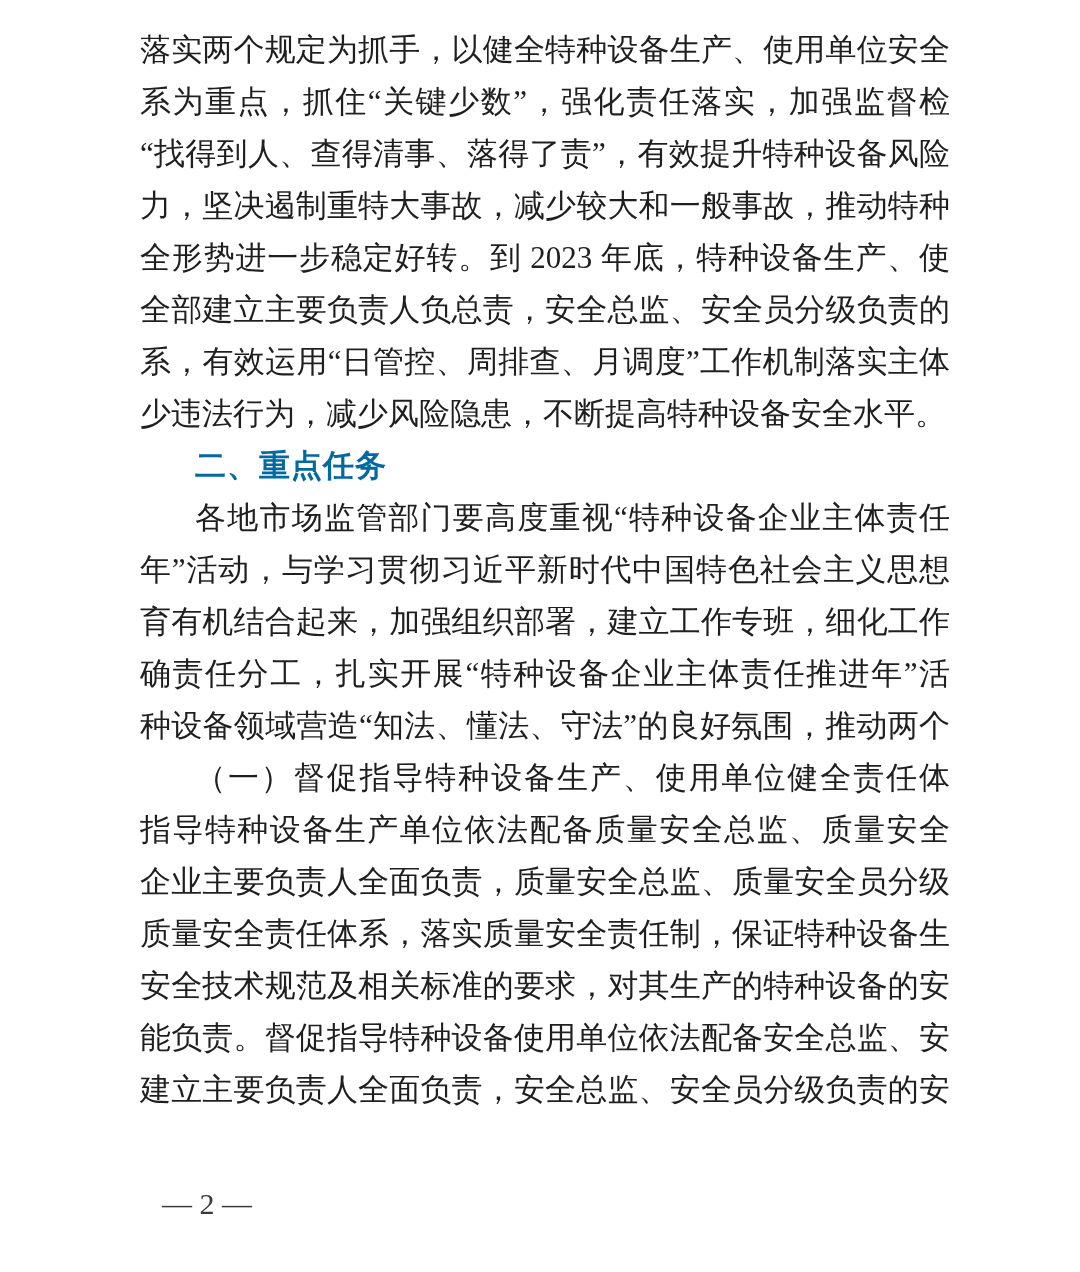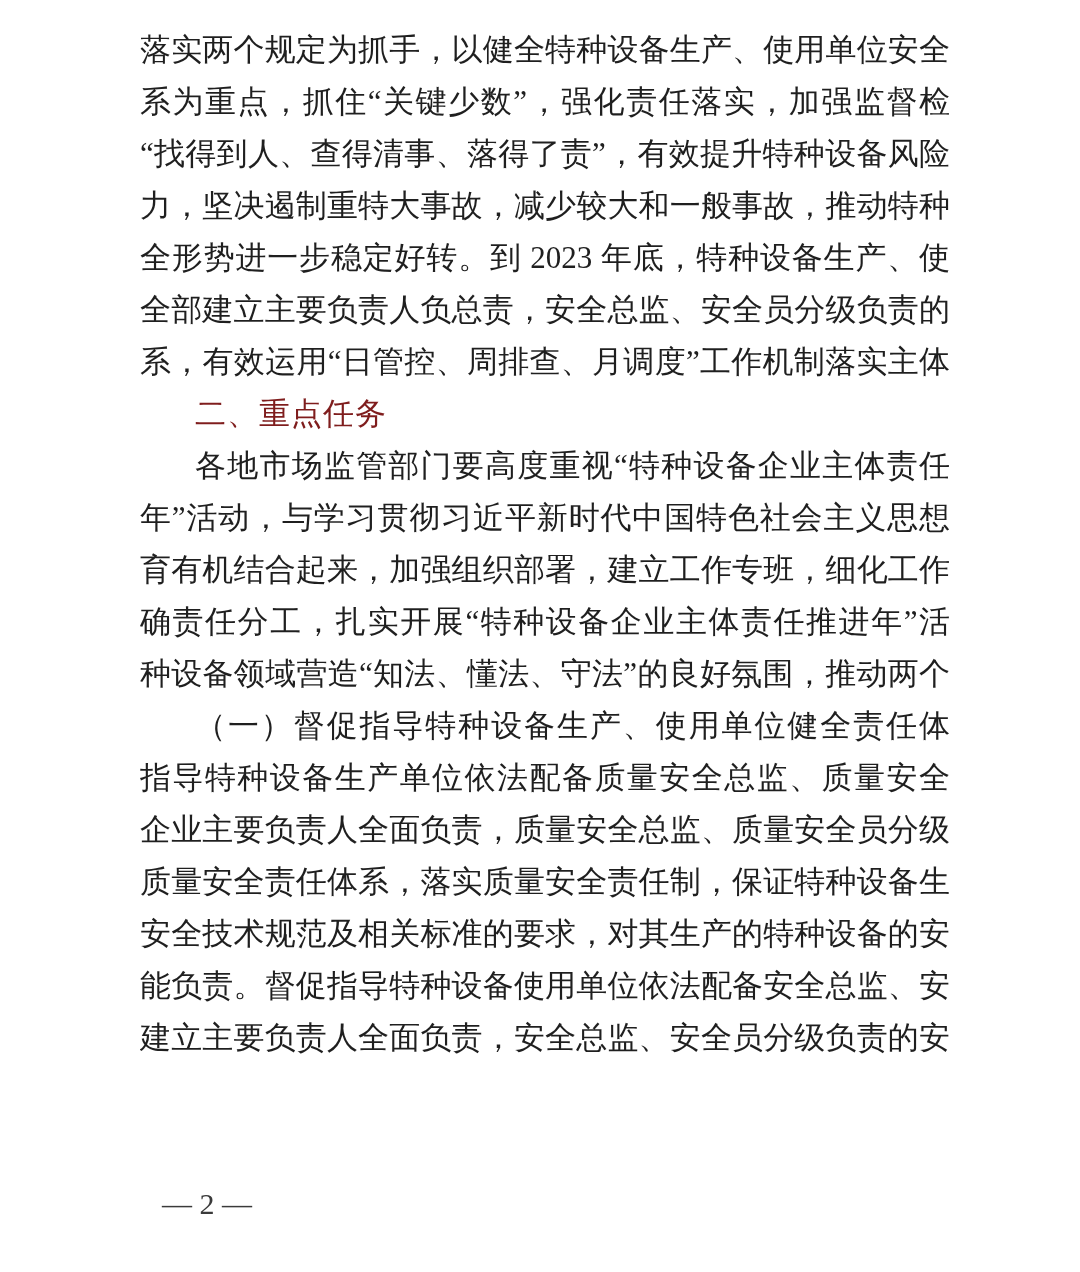--- a/index.html
+++ b/index.html
@@ -34,22 +34,22 @@
   .line.j {
     text-align-last: justify;
     -moz-text-align-last: justify;
     text-justify: inter-character;
   }
   .line.indent {
     text-indent: 55px;
   }
   .line.heading {
     font-family: "Liberation Sans", "DejaVu Sans", sans-serif;
-    font-weight: 400;
-    color: #7f1d1d;
+    font-weight: 700;
+    color: #0369a1;
     letter-spacing: 1px;
   }
   .footer {
     position: absolute;
     left: 162px;
     top: 1186px;
     font-size: 30px;
     line-height: 36px;
     color: #3a3a3a;
     font-family: "Liberation Serif", "DejaVu Serif", serif;
@@ -60,20 +60,21 @@
 
 <div class="page">
   <div class="content">
     <div class="line j">落实两个规定为抓手，以健全特种设备生产、使用单位安全责任体</div>
     <div class="line j">系为重点，抓住“关键少数”，强化责任落实，加强监督检查，确保</div>
     <div class="line j">“找得到人、查得清事、落得了责”，有效提升特种设备风险防控能</div>
     <div class="line j">力，坚决遏制重特大事故，减少较大和一般事故，推动特种设备安</div>
     <div class="line j">全形势进一步稳定好转。到 2023 年底，特种设备生产、使用单位</div>
     <div class="line j">全部建立主要负责人负总责，安全总监、安全员分级负责的责任体</div>
     <div class="line j">系，有效运用“日管控、周排查、月调度”工作机制落实主体责任，减</div>
+    <div class="line">少违法行为，减少风险隐患，不断提高特种设备安全水平。</div>
     <div class="line heading indent">二、重点任务</div>
     <div class="line j indent">各地市场监管部门要高度重视“特种设备企业主体责任推进</div>
     <div class="line j">年”活动，与学习贯彻习近平新时代中国特色社会主义思想主题教</div>
     <div class="line j">育有机结合起来，加强组织部署，建立工作专班，细化工作方案，明</div>
     <div class="line j">确责任分工，扎实开展“特种设备企业主体责任推进年”活动，在特</div>
     <div class="line j">种设备领域营造“知法、懂法、守法”的良好氛围，推动两个规定落</div>
     <div class="line j indent">（一）督促指导特种设备生产、使用单位健全责任体系。督促</div>
     <div class="line j">指导特种设备生产单位依法配备质量安全总监、质量安全员，建立</div>
     <div class="line j">企业主要负责人全面负责，质量安全总监、质量安全员分级负责的</div>
     <div class="line j">质量安全责任体系，落实质量安全责任制，保证特种设备生产符合</div>

